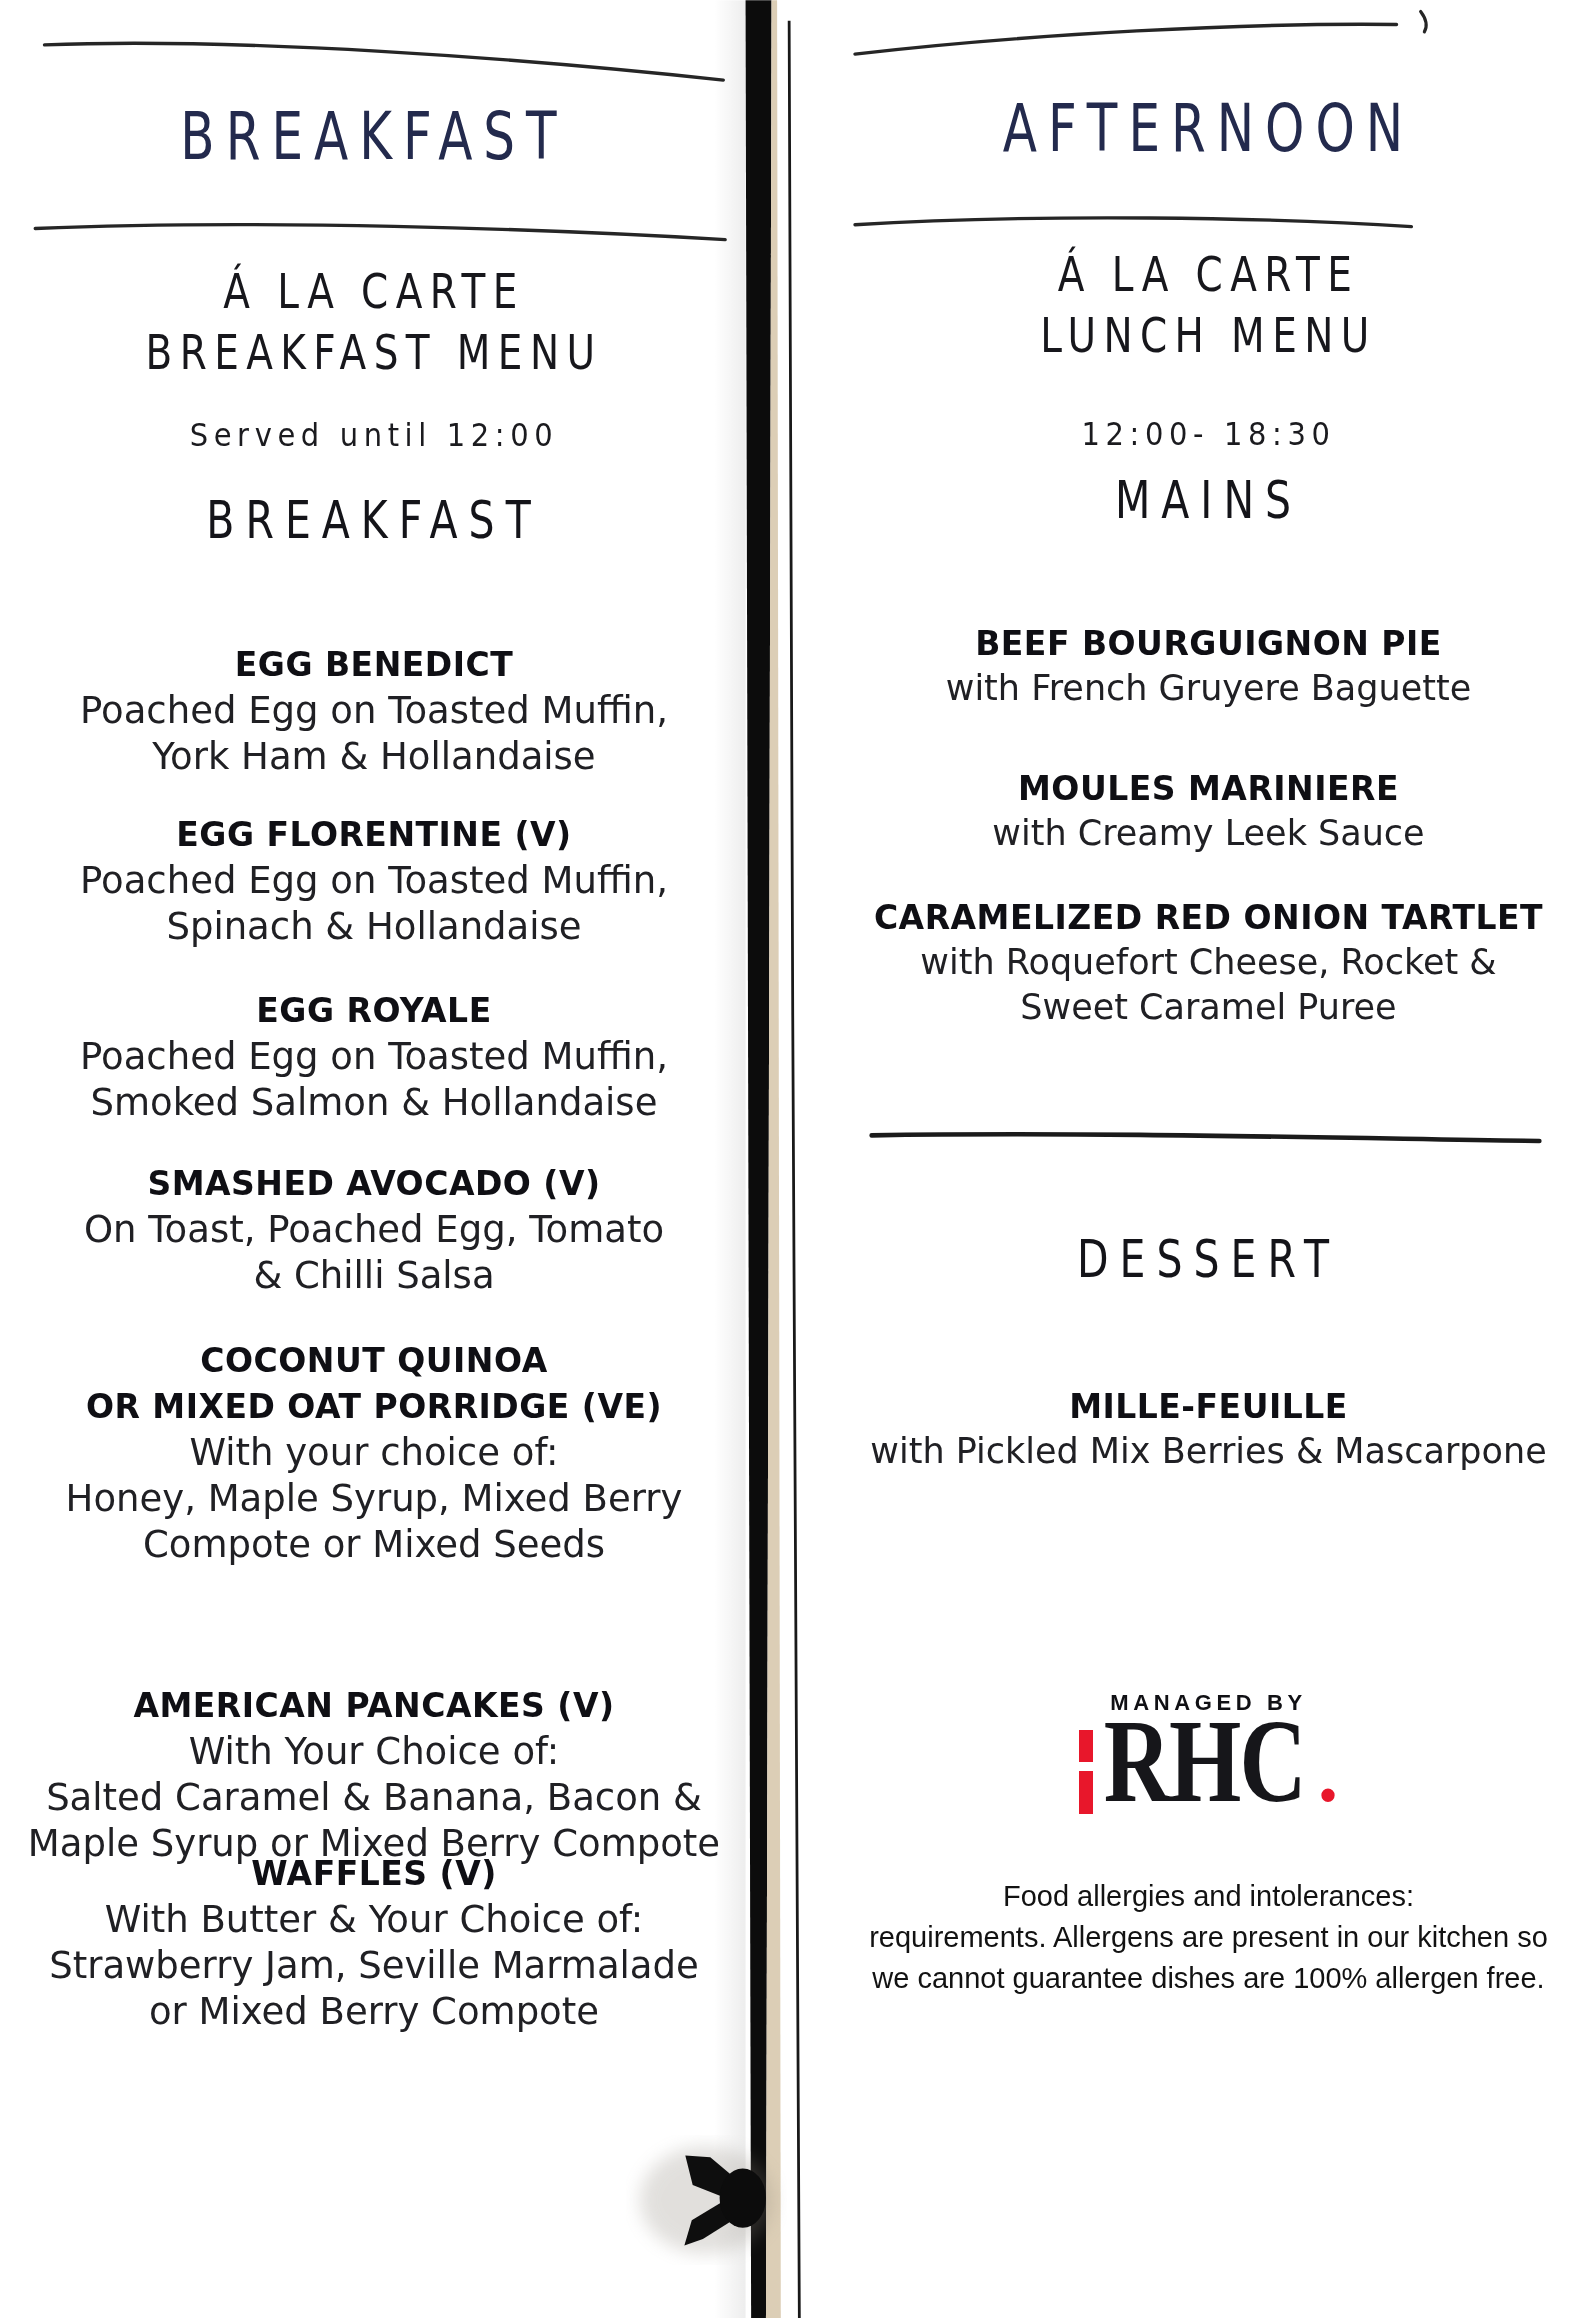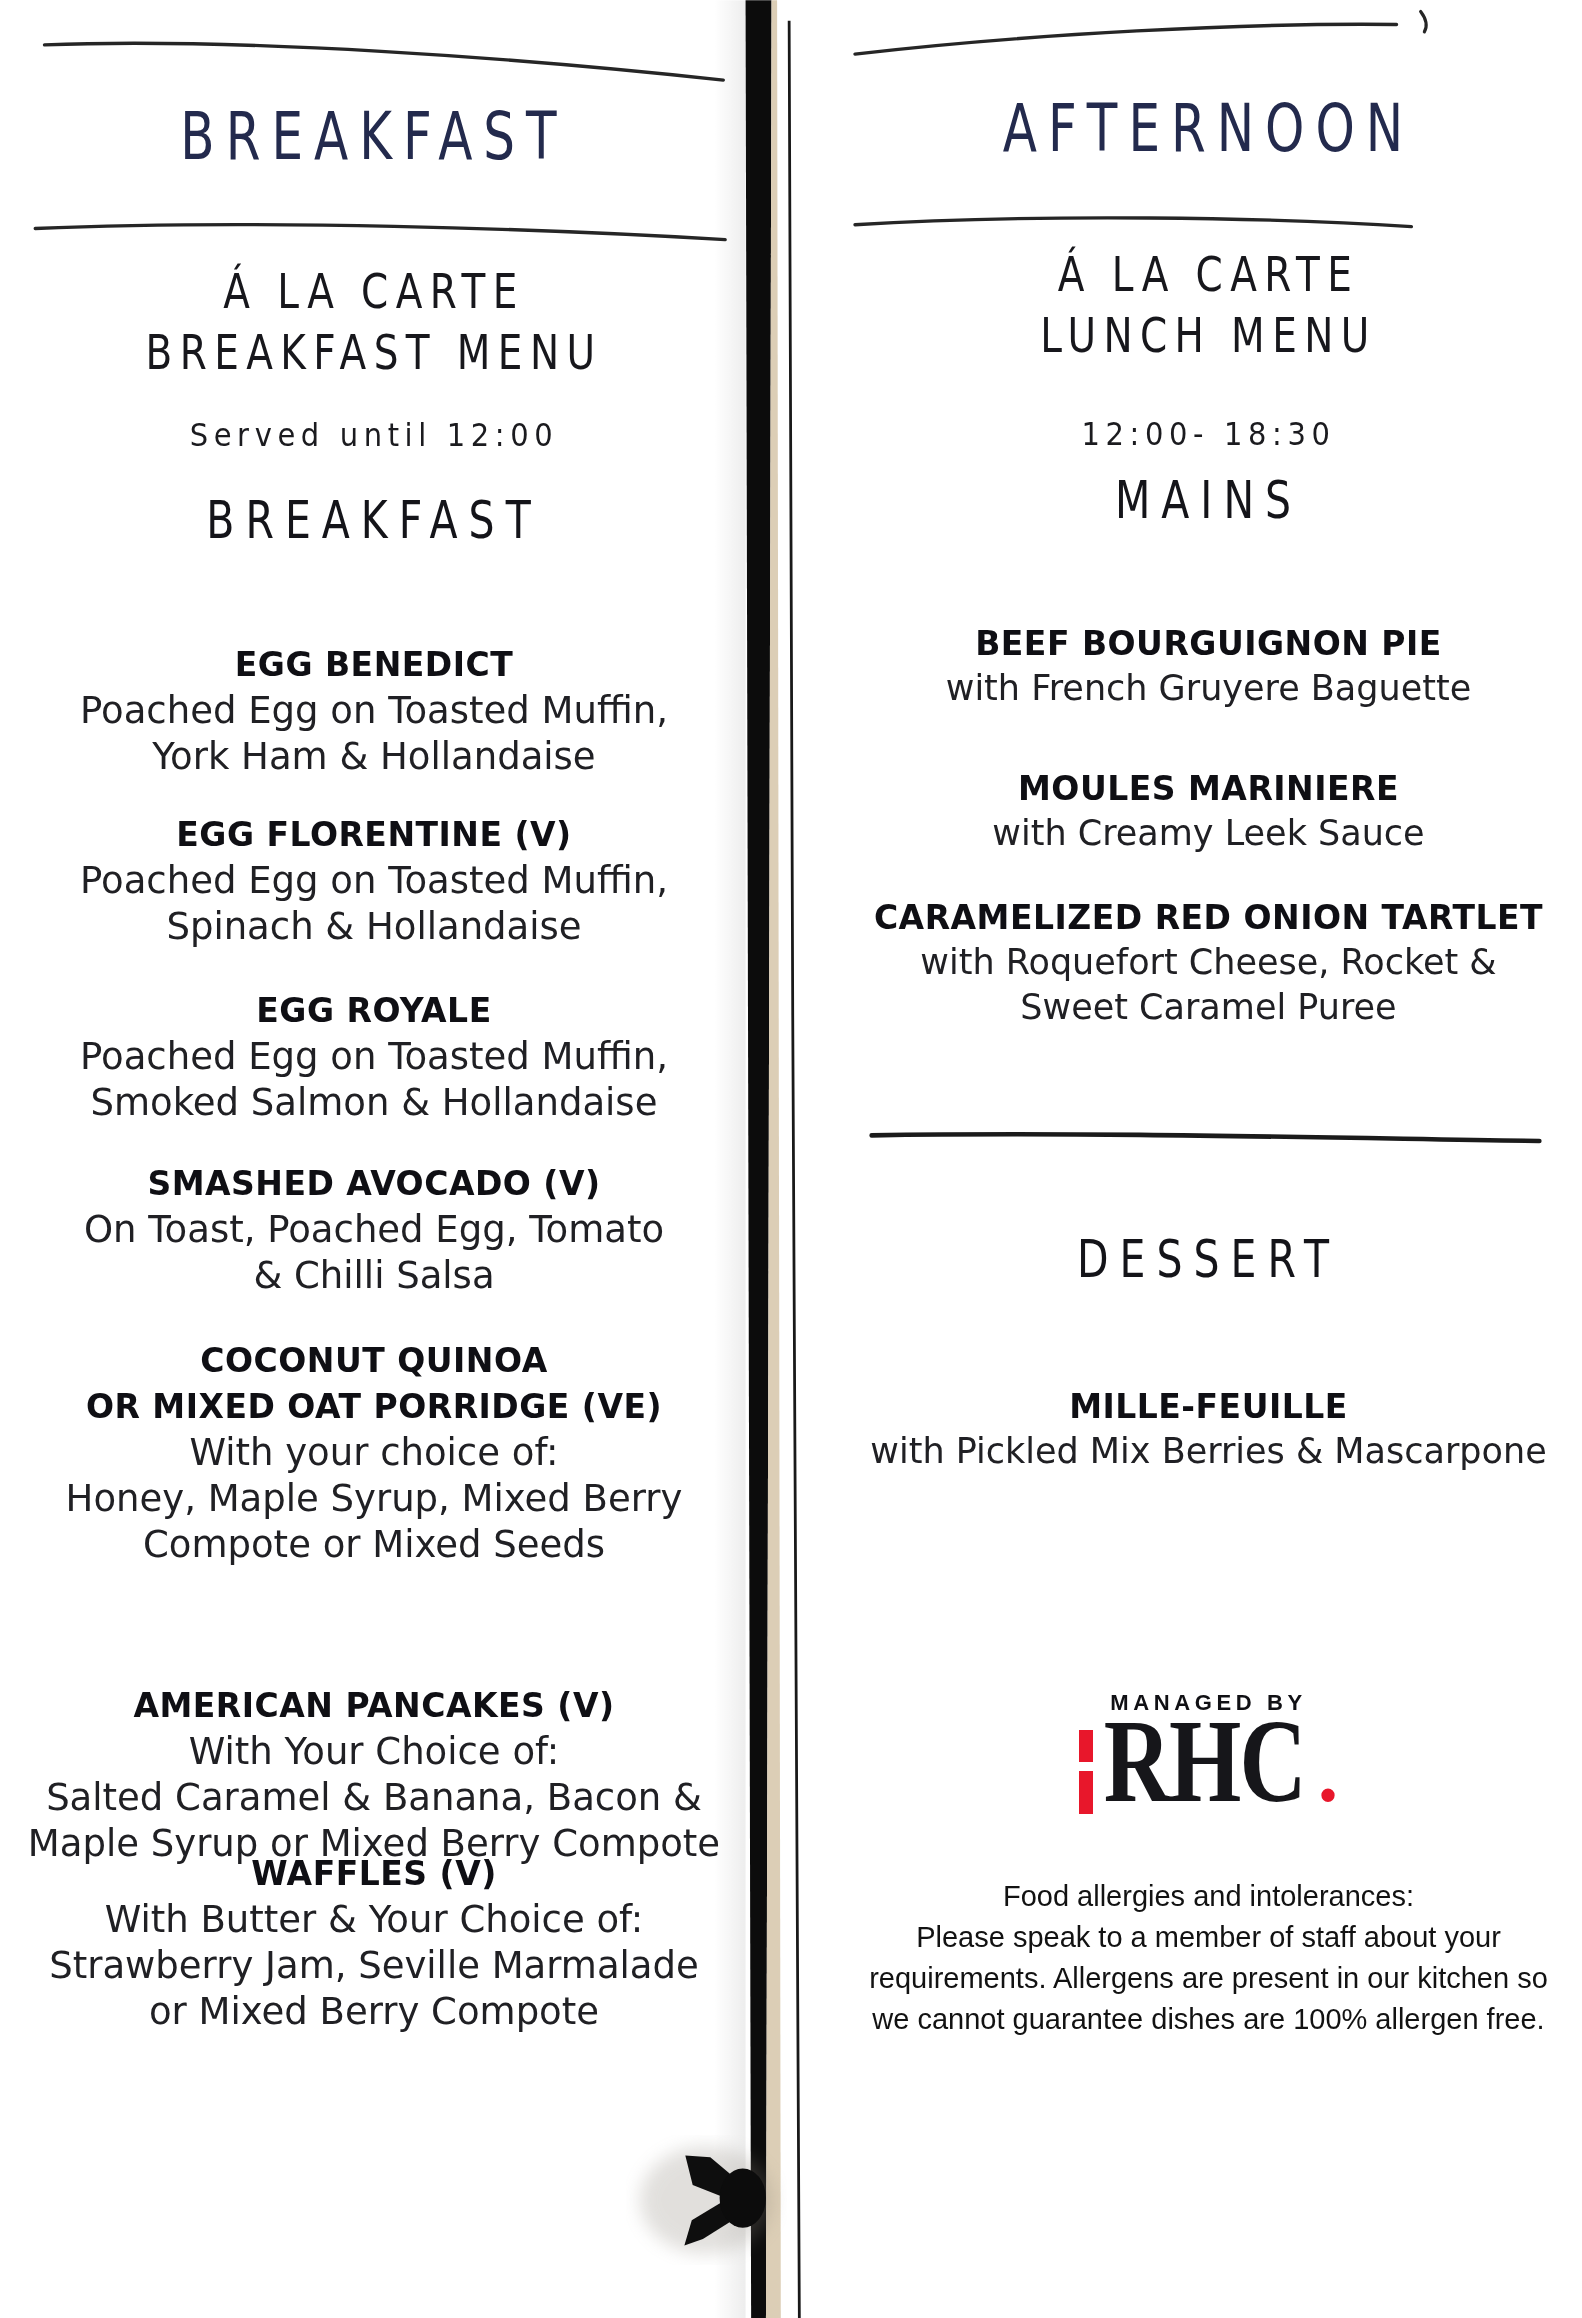--- a/index.html
+++ b/index.html
@@ -140,21 +140,20 @@
         <div class="bar-seg-top"></div>
         <div class="bar-seg-bottom"></div>
       </div>
       <span class="brand-text">RHC</span>
       <span class="brand-dot">.</span>
     </div>
   </div>
 
   <div class="blk footer" style="top:1876px">
       <div class="">Food allergies and intolerances:</div>
-      <div class="">Please speak to a member of staff about your</div>
       <div class="">requirements. Allergens are present in our kitchen so</div>
       <div class="">we cannot guarantee dishes are 100% allergen free.</div>
     </div>
 </div>
 
 <svg class="overlay" width="1582" height="2319" viewBox="0 0 1706 2500">
   <defs>
     <linearGradient id="gradL" x1="0" y1="0" x2="1" y2="0">
       <stop offset="0" stop-color="rgba(0,0,0,0)"></stop>
       <stop offset="1" stop-color="rgba(0,0,0,0.07)"></stop>

